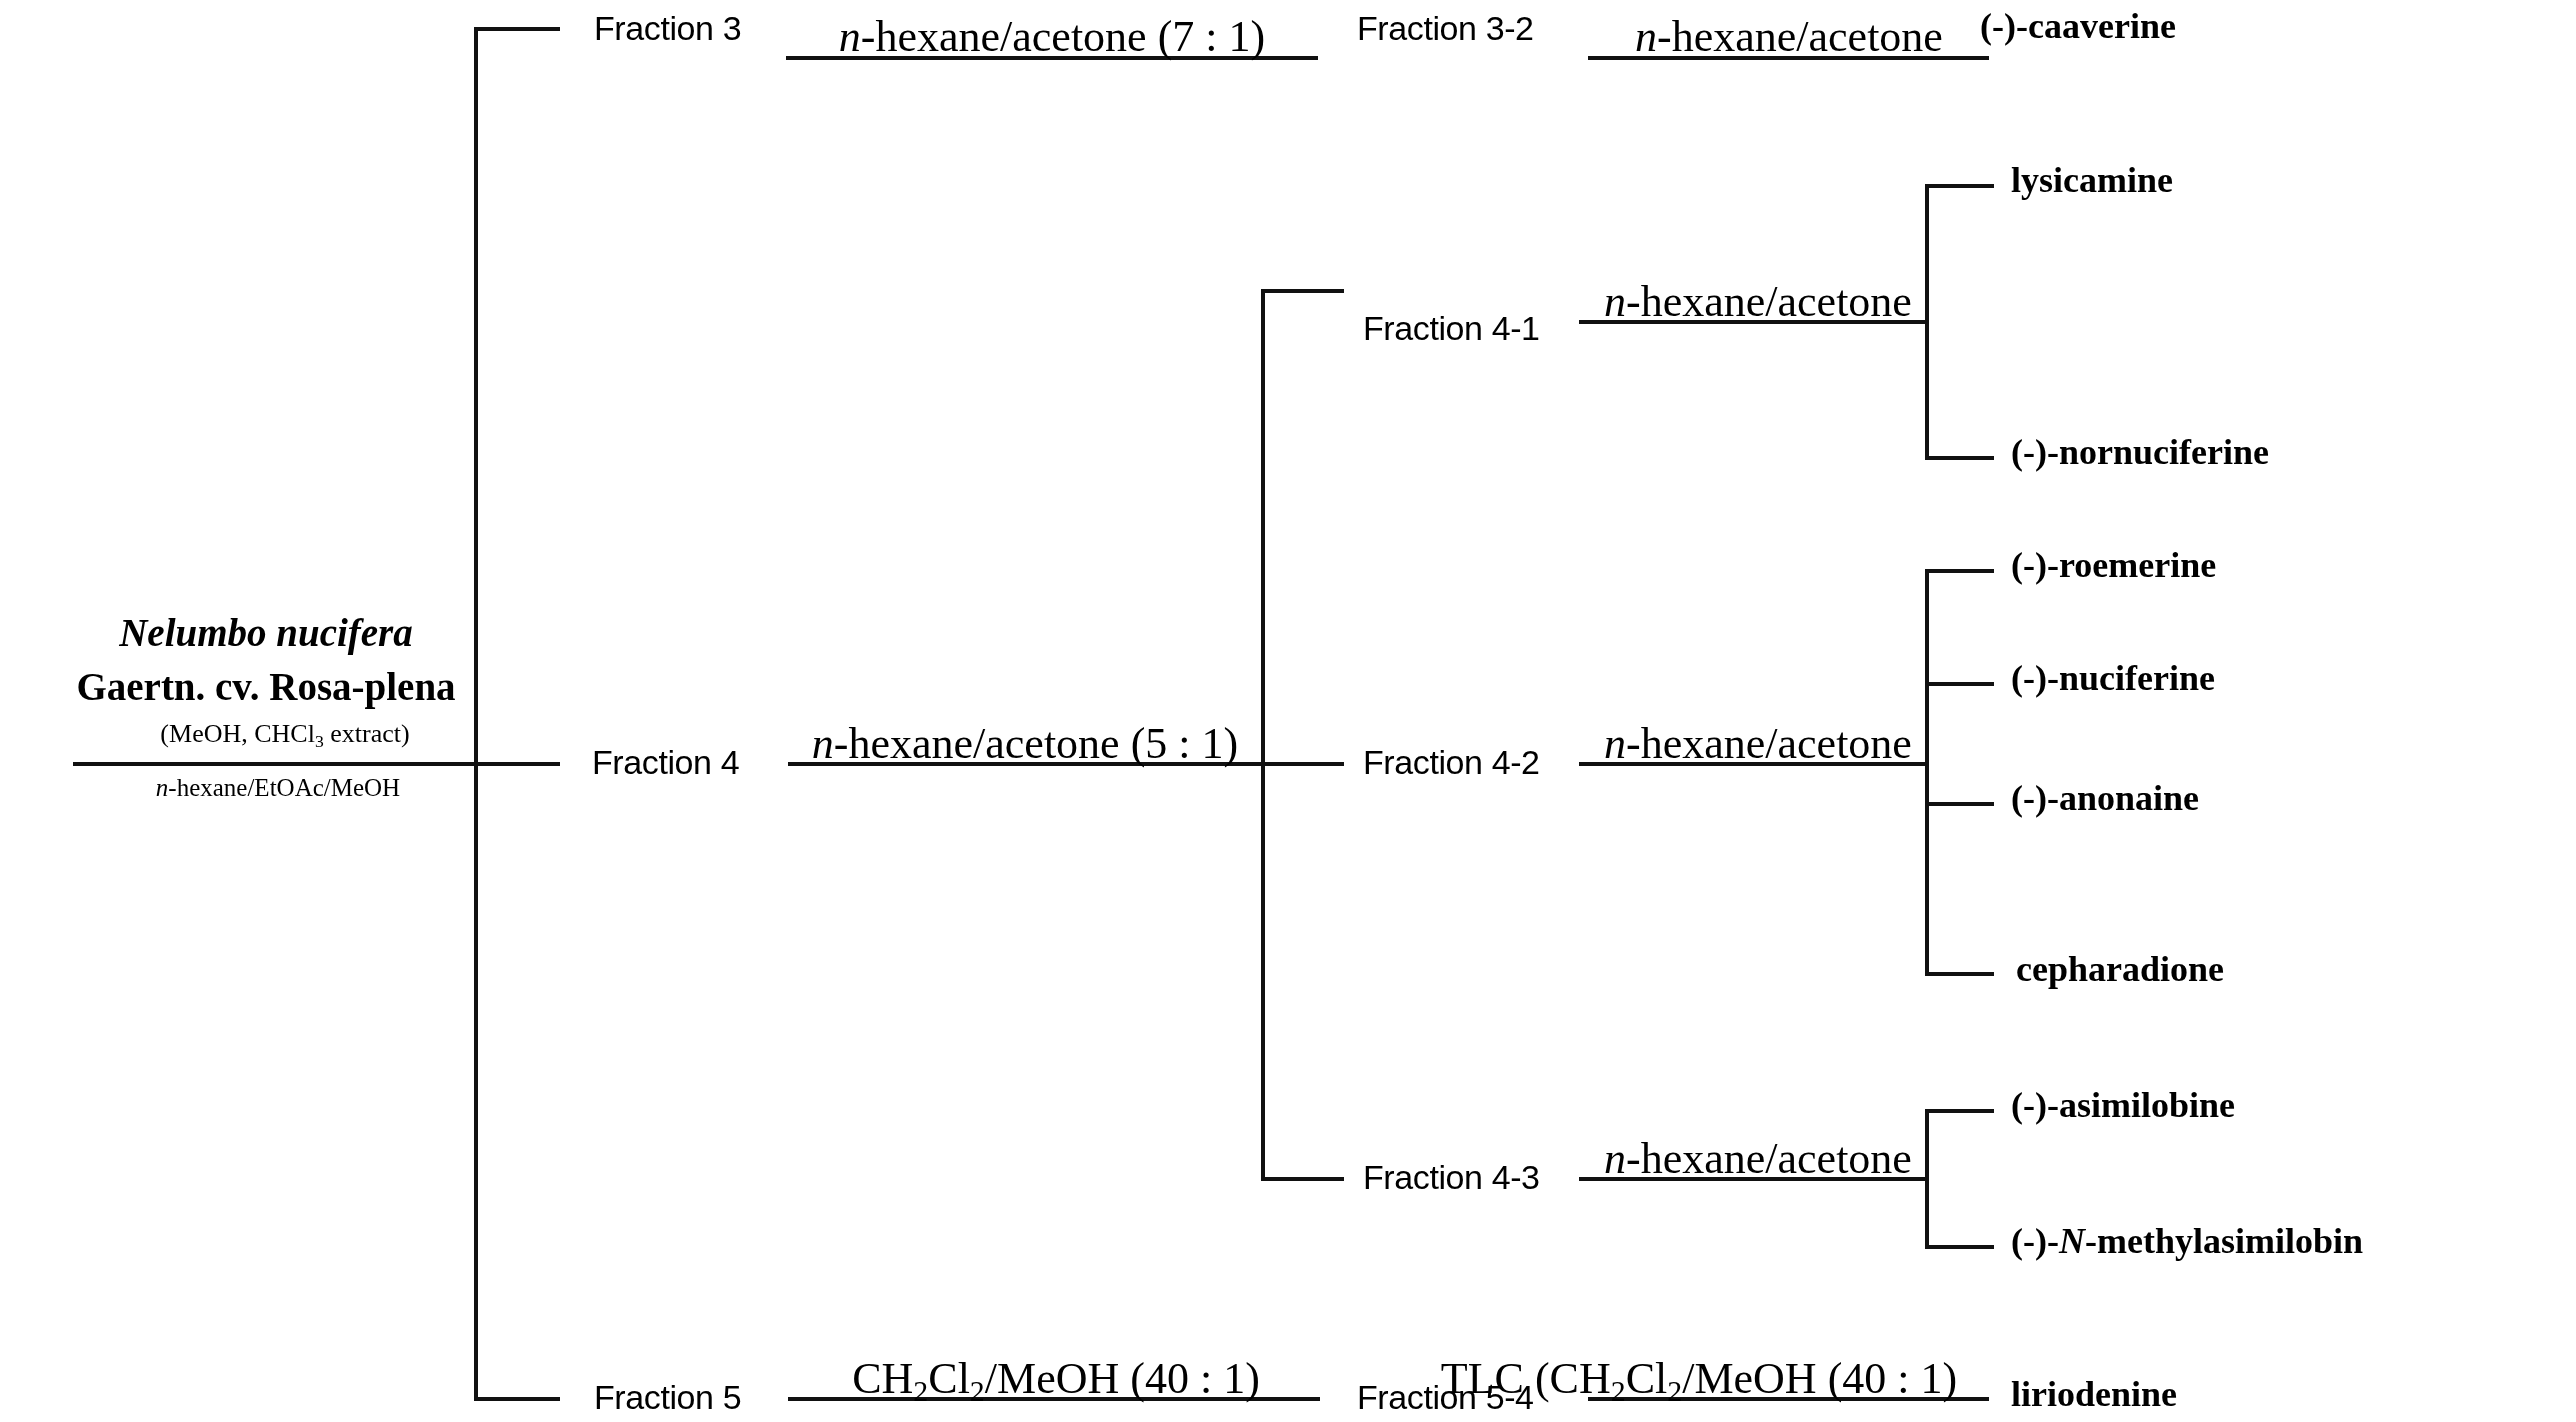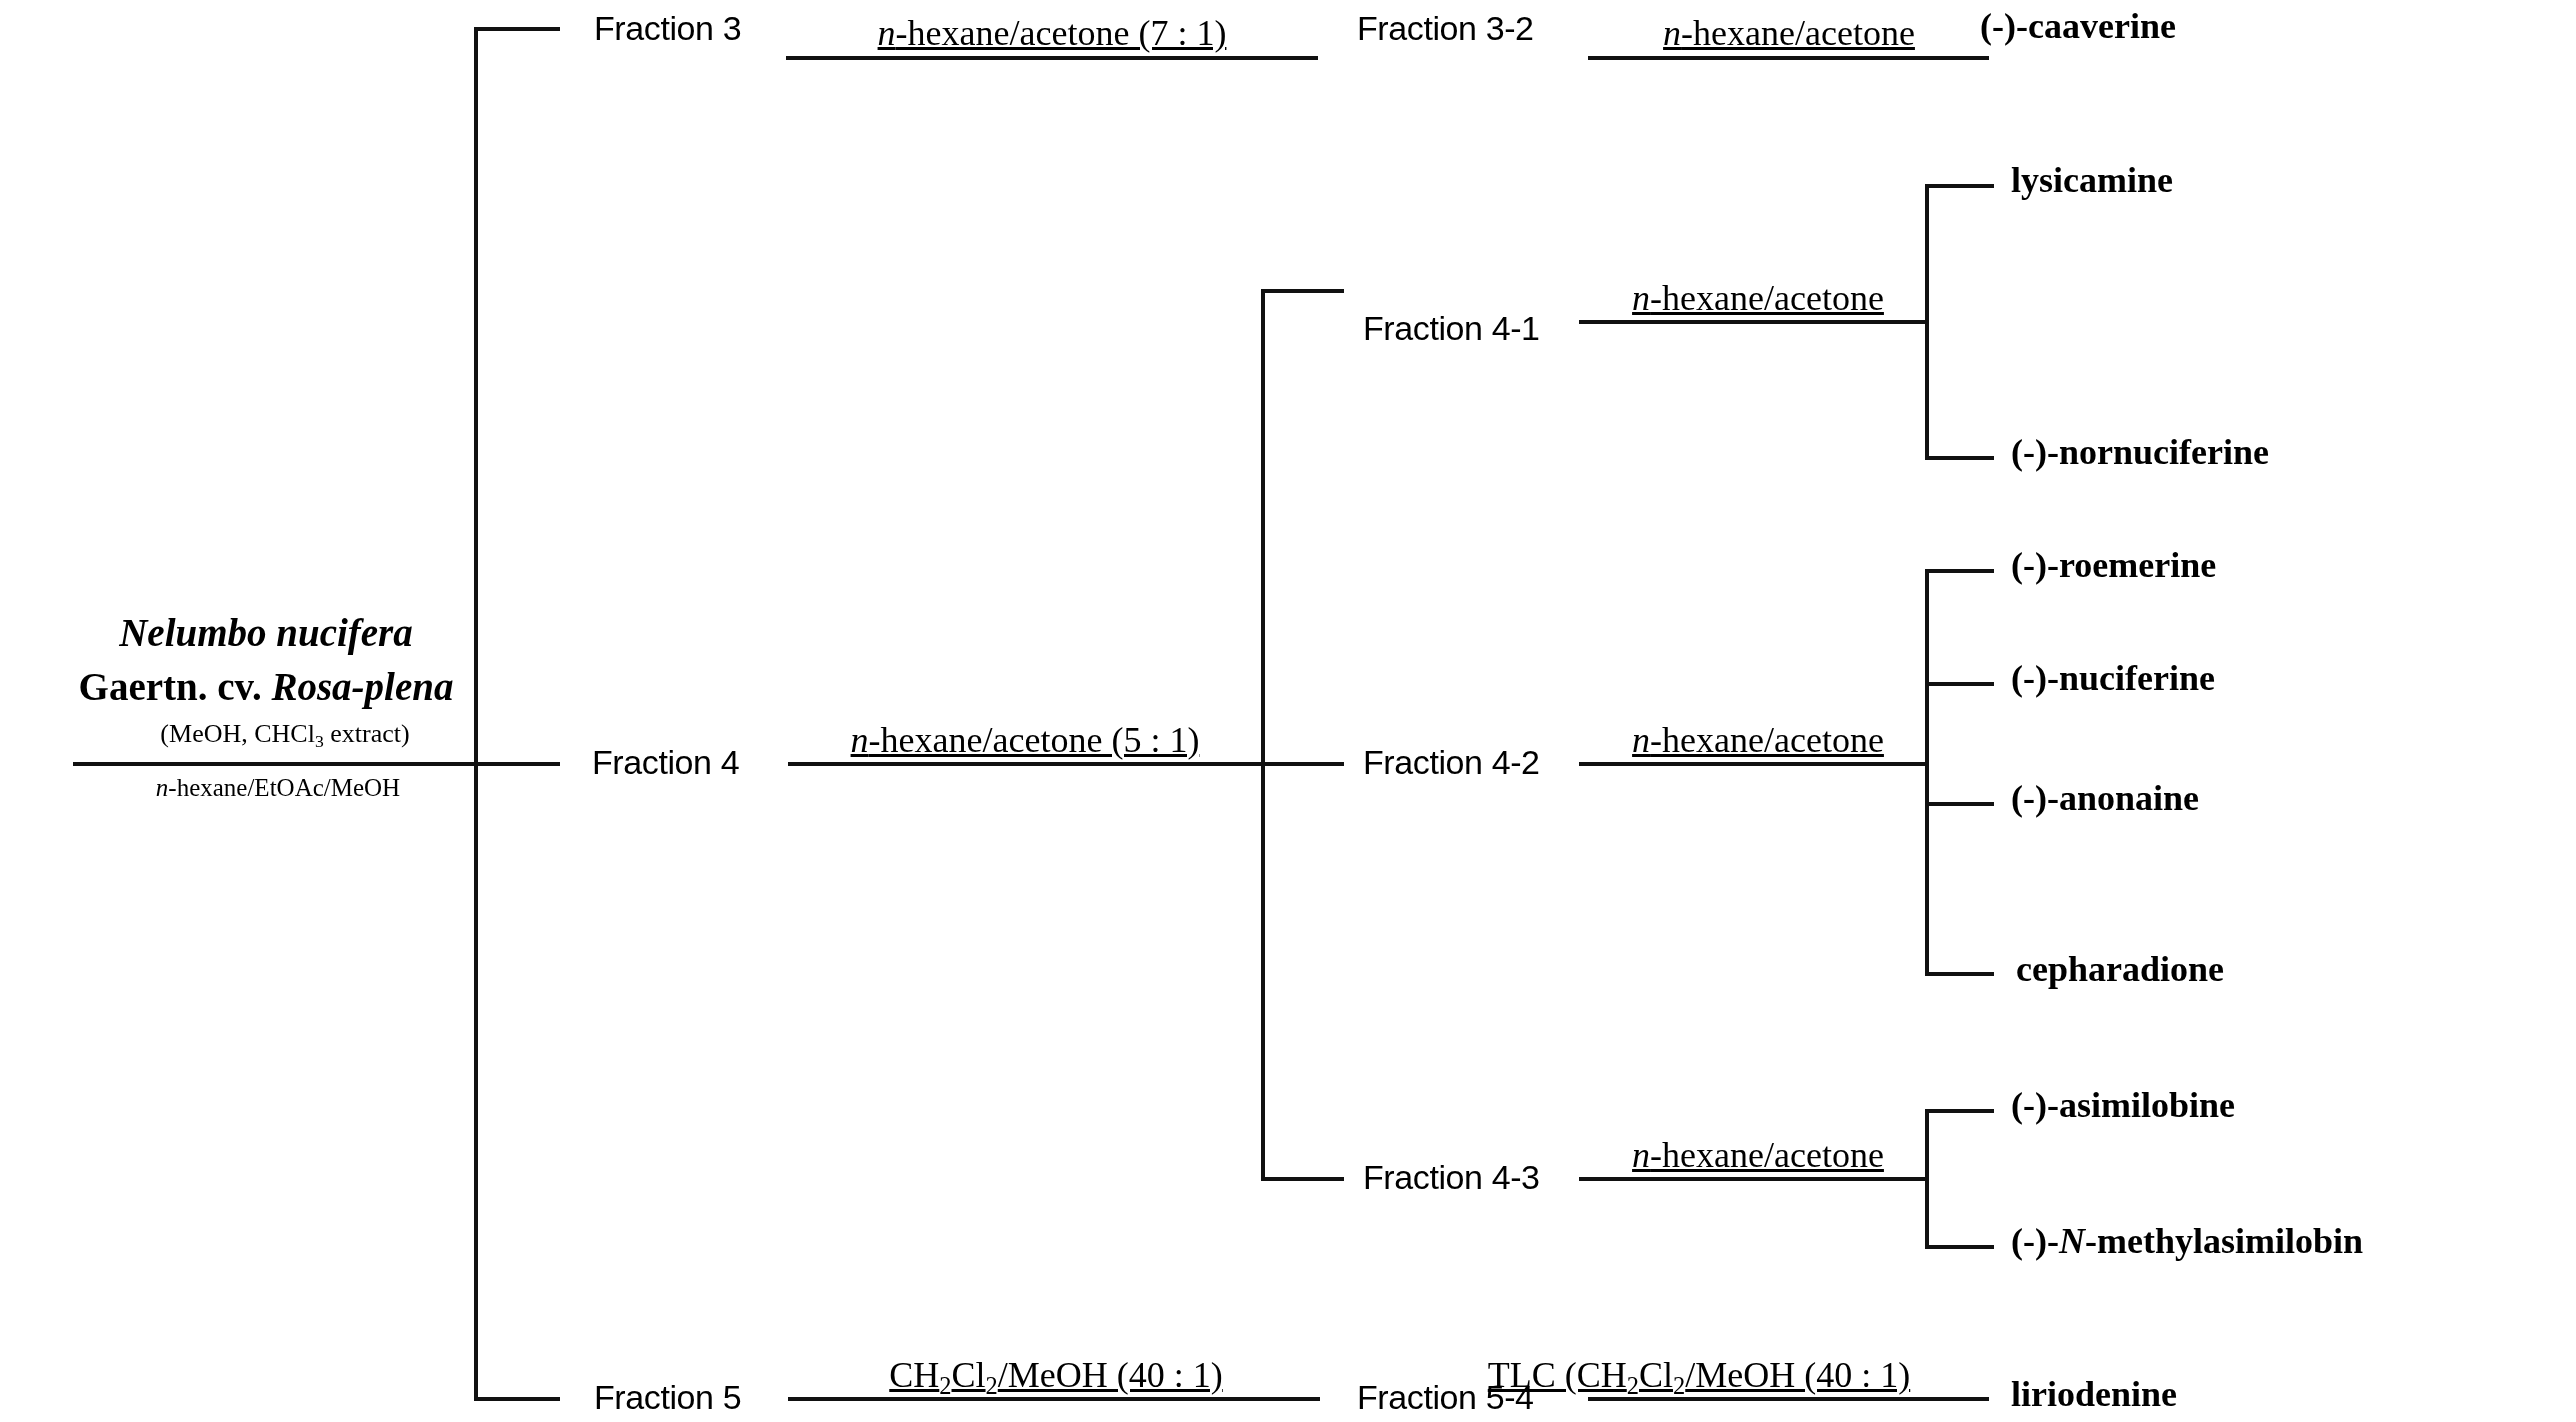--- a/index.html
+++ b/index.html
@@ -35,23 +35,22 @@
   
   .node-label {
     font-family: "Liberation Sans", "DejaVu Sans", sans-serif;
     font-size: 34px;
     font-weight: 400;
     letter-spacing: -0.4px;
   }
   
   .solvent {
     font-family: "Liberation Serif", "DejaVu Serif", serif;
-    font-size: 36px;
-    font-weight: 400;
-    text-decoration: underline;
+    font-size: 44px;
+    font-weight: 400;
   }
   .solvent .it { font-style: italic; }
   .sub { font-size: 0.68em; vertical-align: -0.28em; }
 
   
   .compound {
     font-family: "Liberation Serif", "DejaVu Serif", serif;
     font-size: 36px;
     font-weight: 700;
   }
@@ -62,21 +61,21 @@
     font-family: "Liberation Serif", "DejaVu Serif", serif;
     font-size: 39px;
     font-weight: 700;
     font-style: italic;
   }
   .source-line2 {
     font-family: "Liberation Serif", "DejaVu Serif", serif;
     font-size: 39px;
     font-weight: 700;
   }
-  .source-line2 .it { font-style: italic; }
+  .source-line2 .it { }
   .source-extract {
     font-family: "Liberation Serif", "DejaVu Serif", serif;
     font-size: 26px;
     font-weight: 400;
   }
   .source-solvent {
     font-family: "Liberation Serif", "DejaVu Serif", serif;
     font-size: 25px;
     font-weight: 400;
   }

